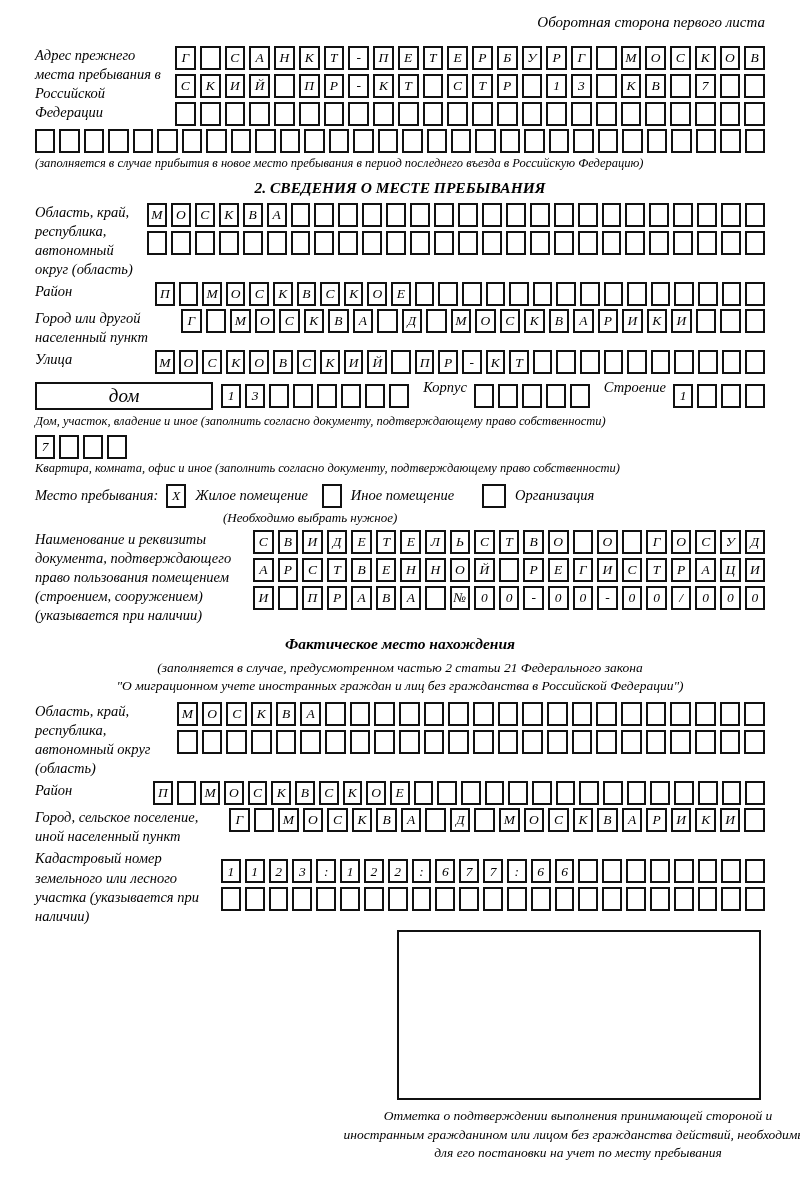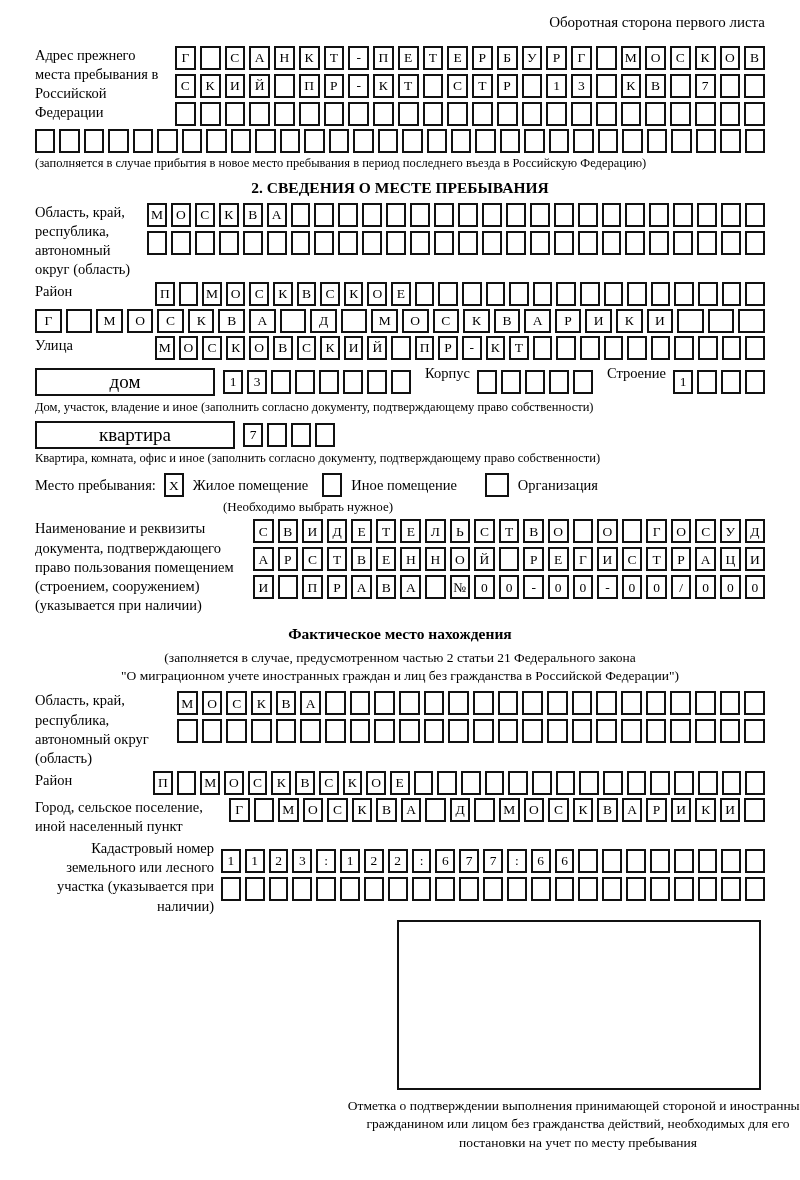--- a/index.html
+++ b/index.html
@@ -1,23 +1,23 @@
 <!DOCTYPE html>
 <html><head>
 <meta charset="utf-8">
 <style>
   html,body{margin:0;padding:0;background:#fff;}
   body{width:800px;height:1180px;color:#000;font-family:"Liberation Serif","DejaVu Serif",serif;}
-  .page{box-sizing:border-box;width:800px;height:1180px;padding:14px 35px 16px 35px;overflow:hidden;}
+  .page{box-sizing:border-box;width:800px;height:1180px;padding:14px 35px 16px 35px;overflow:hidden;font-style:italic;}
   .header-note{text-align:right;font-size:15px;margin-bottom:15px;}
   .sec-title{font-weight:bold;font-size:15.5px;text-align:center;margin:7px 0 6px 0;}
   .frow{display:flex;align-items:flex-start;margin-bottom:3px;}
   .label{flex:0 0 auto;font-size:14.5px;line-height:1.32;padding-right:7px;box-sizing:border-box;}
   .w140{width:140px;} .w112{width:112px;} .w120{width:120px;} .w146{width:146px;}
-  .w218{width:218px;} .w142{width:142px;} .w118{width:118px;} .w194{width:194px;} .w186{width:186px;text-align:right;}
+  .w218{width:218px;} .w142{width:142px;} .w118{width:118px;} .w194{width:194px;} .w186{width:186px;}
   .rows{flex:1;display:flex;flex-direction:column;gap:4px;min-width:0;}
   .cells{display:flex;gap:4px;flex:1;min-width:0;}
   .cells.block{margin-bottom:3px;}
   .cell{flex:1 1 0;height:24px;border:2px solid #111;box-sizing:border-box;display:flex;align-items:center;justify-content:center;font-size:13.5px;line-height:1;overflow:hidden;}
   .cells-fixed{display:flex;gap:4px;}
   .cells-fixed .cell{flex:0 0 20px;}
   .caption{font-size:12.5px;line-height:1.25;margin:1px 0 3px 0;}
   .center{text-align:left;}
   .widebox{border:2px solid #111;height:28px;box-sizing:border-box;display:flex;align-items:center;justify-content:center;font-size:19px;}
   .inline-row{display:flex;align-items:center;margin:5px 0 2px 0;font-size:14.5px;}
@@ -250,20 +250,21 @@
           <span class="cell"></span>
           <span class="cell"></span>
           <span class="cell"></span>
           <span class="cell"></span>
           <span class="cell"></span>
           <span class="cell"></span>
         </div>
     </div>
 
     <div class="frow">
+      <div class="label w146">Город или другой населенный пункт</div>
       <div class="cells">
           <span class="cell">Г</span>
           <span class="cell"></span>
           <span class="cell">М</span>
           <span class="cell">О</span>
           <span class="cell">С</span>
           <span class="cell">К</span>
           <span class="cell">В</span>
           <span class="cell">А</span>
           <span class="cell"></span>
@@ -341,21 +342,20 @@
       <div class="cells-fixed">
           <span class="cell">1</span>
           <span class="cell"></span>
           <span class="cell"></span>
           <span class="cell"></span>
         </div>
     </div>
     <div class="caption">Дом, участок, владение и иное (заполнить согласно документу, подтверждающему право собственности)</div>
 
     <div class="inline-row">
-      <div class="widebox kv-box">квартира</div>
       <div class="cells-fixed">
           <span class="cell">7</span>
           <span class="cell"></span>
           <span class="cell"></span>
           <span class="cell"></span>
         </div>
     </div>
     <div class="caption">Квартира, комната, офис и иное (заполнить согласно документу, подтверждающему право собственности)</div>
 
     <div class="mesto-row">

